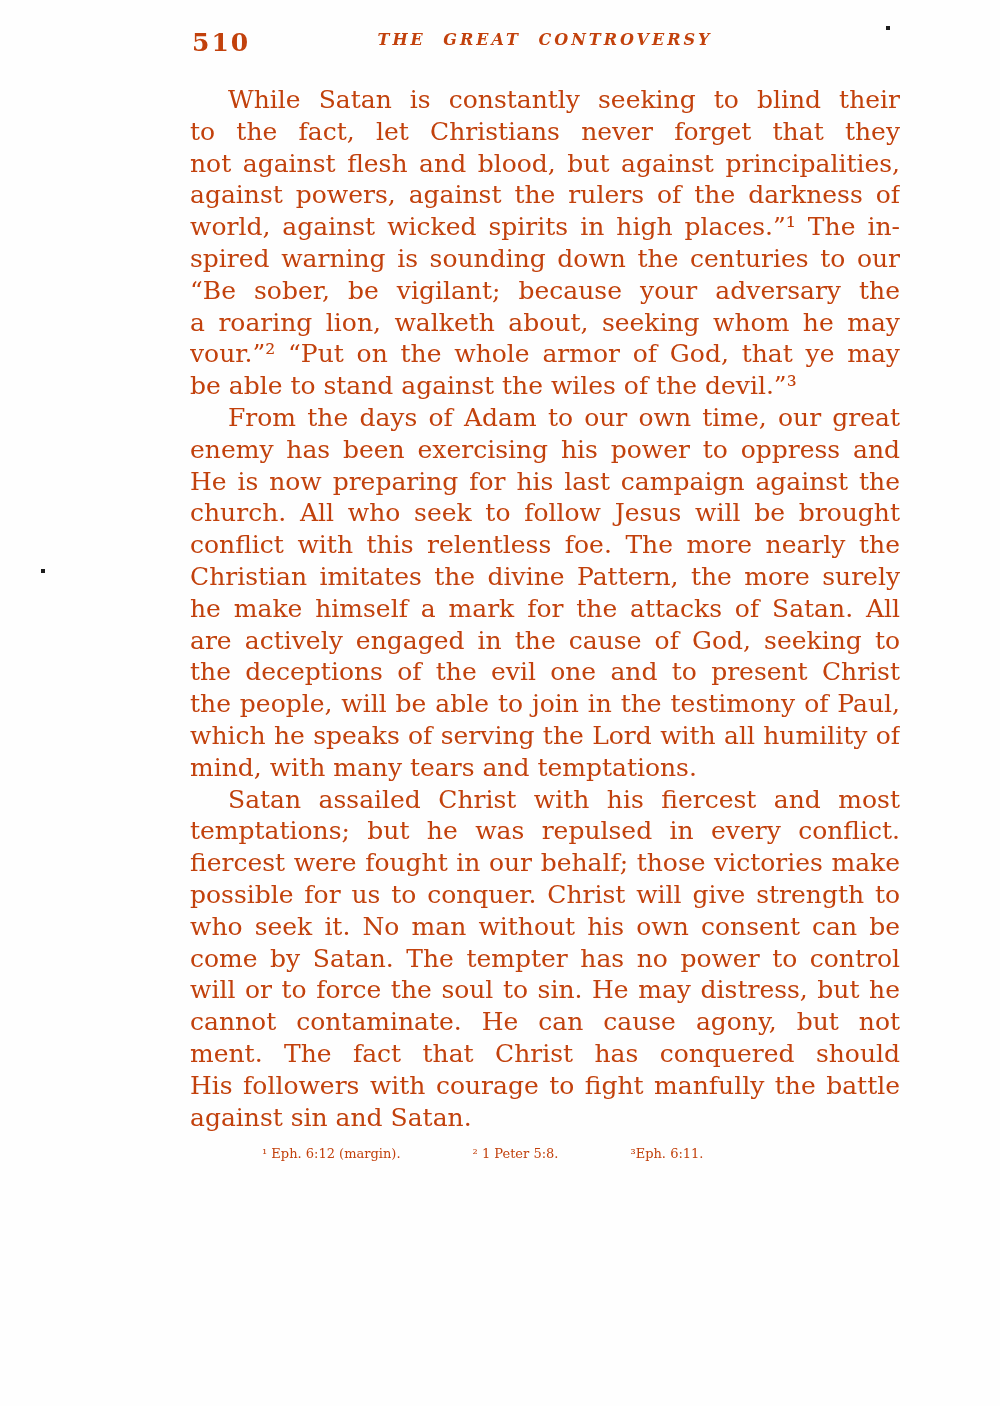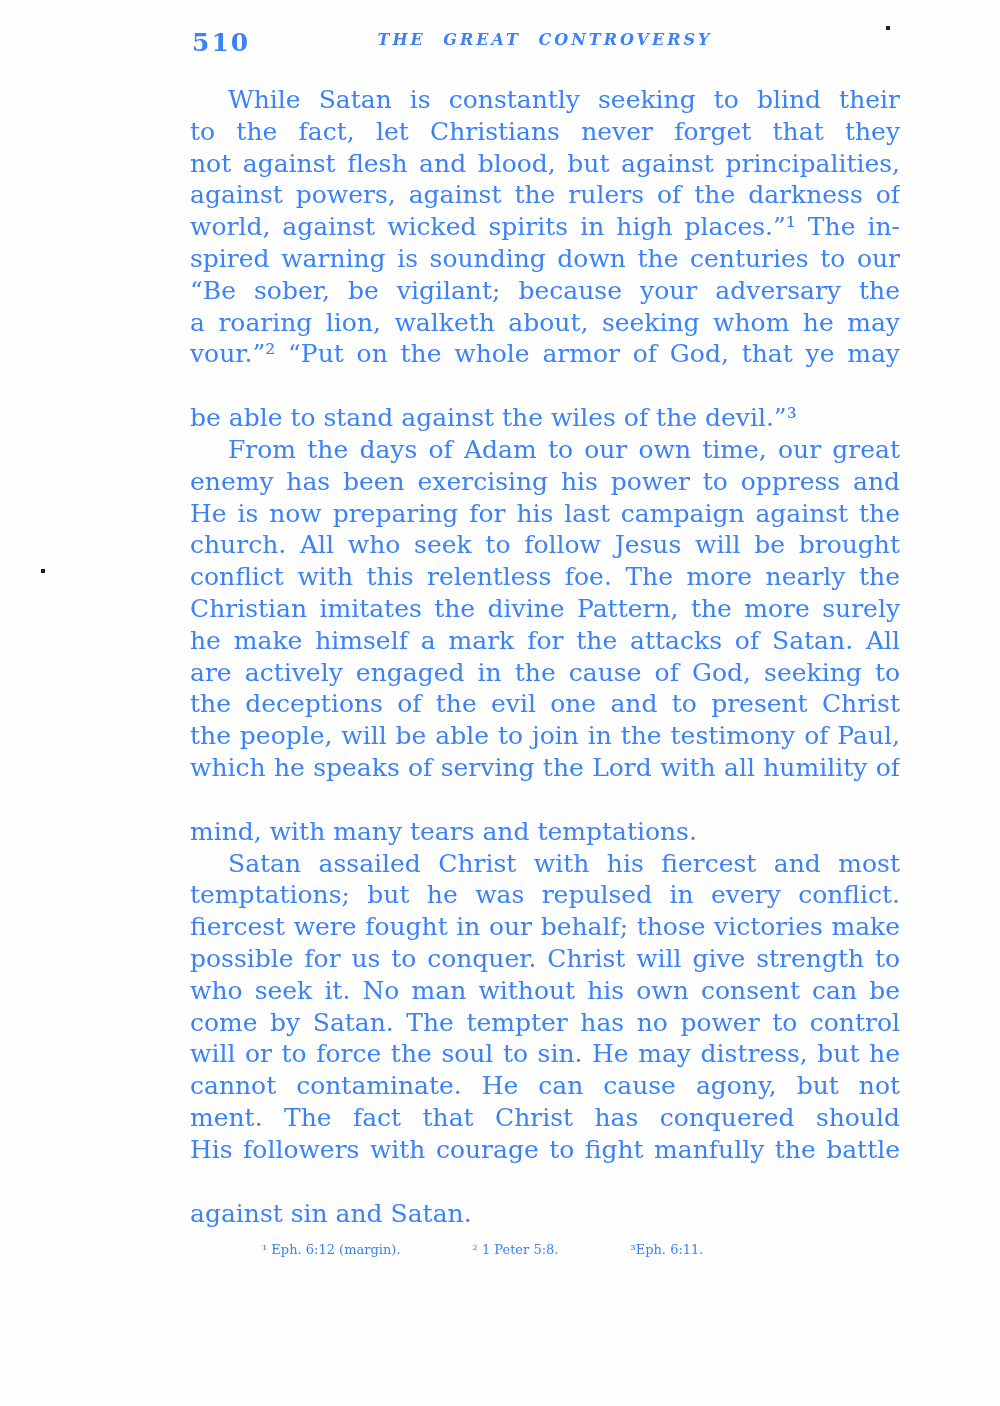--- a/index.html
+++ b/index.html
@@ -5,21 +5,21 @@
   html, body {
     margin: 0;
     padding: 0;
     background: #ffffff;
   }
   .page {
     position: relative;
     width: 1000px;
     height: 1406px;
     background: #fefefe;
-    color: #3b82f6;
+    color: #c2410c;
     font-family: "DejaVu Serif", "Liberation Serif", serif;
     box-sizing: border-box;
     padding: 26px 100px 4px 190px;
     overflow: hidden;
   }
   .page-header {
     position: relative;
     height: 42px;
   }
   .page-number {
@@ -50,21 +50,20 @@
     text-align: justify;
     text-align-last: justify;
     white-space: normal;
     overflow: hidden;
   }
   .line.indent {
     text-indent: 38px;
   }
   .line.para-end {
     text-align-last: left;
-    margin-top: 32px;
   }
   .footnotes {
     display: flex;
     flex-direction: row;
     gap: 72px;
     padding-left: 72px;
     margin-top: 8px;
     font-size: 13px;
     line-height: 26px;
   }

